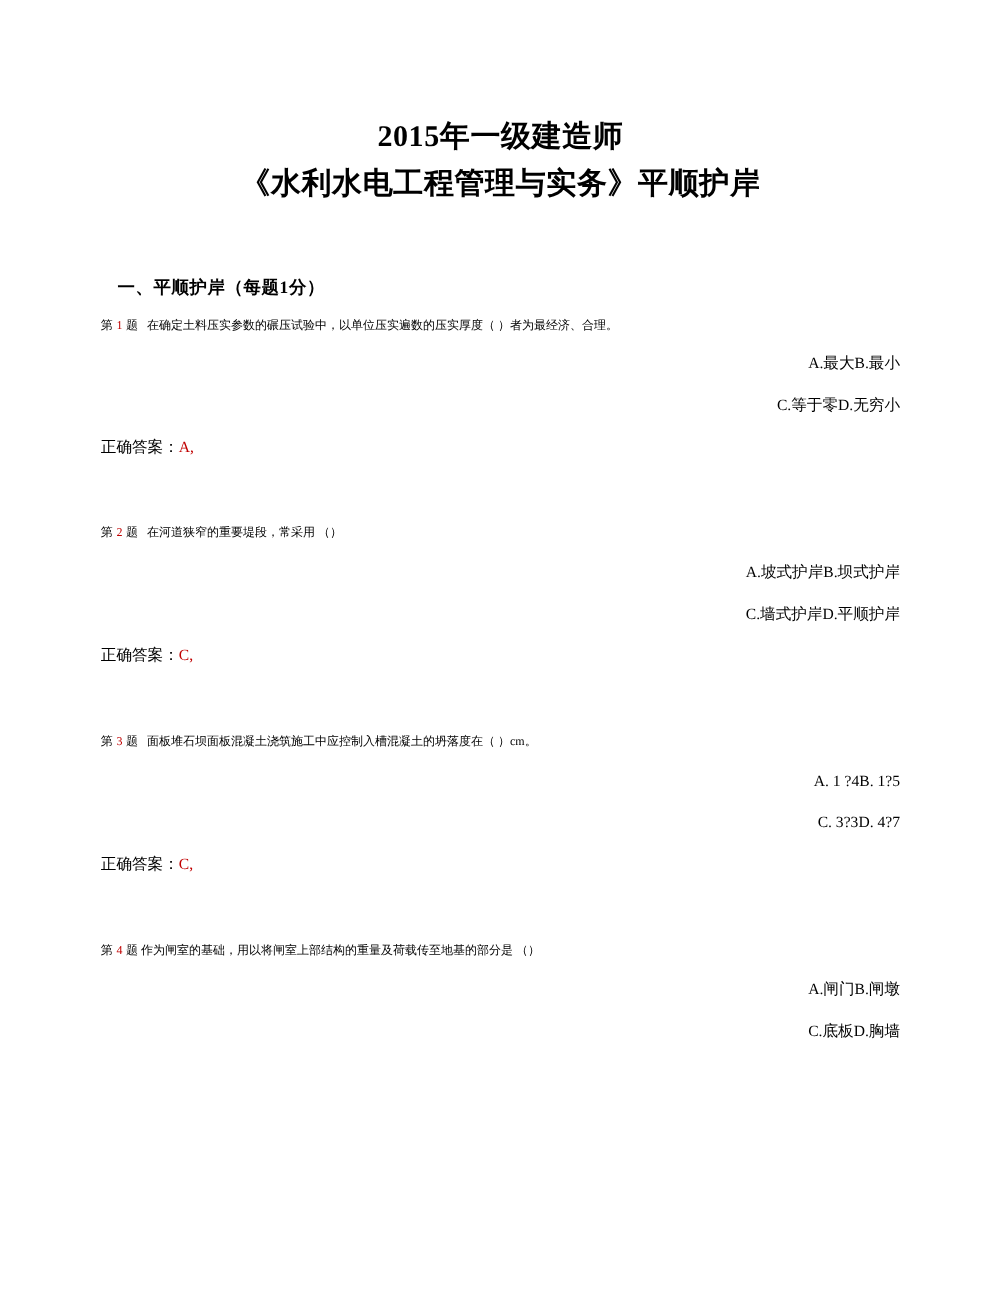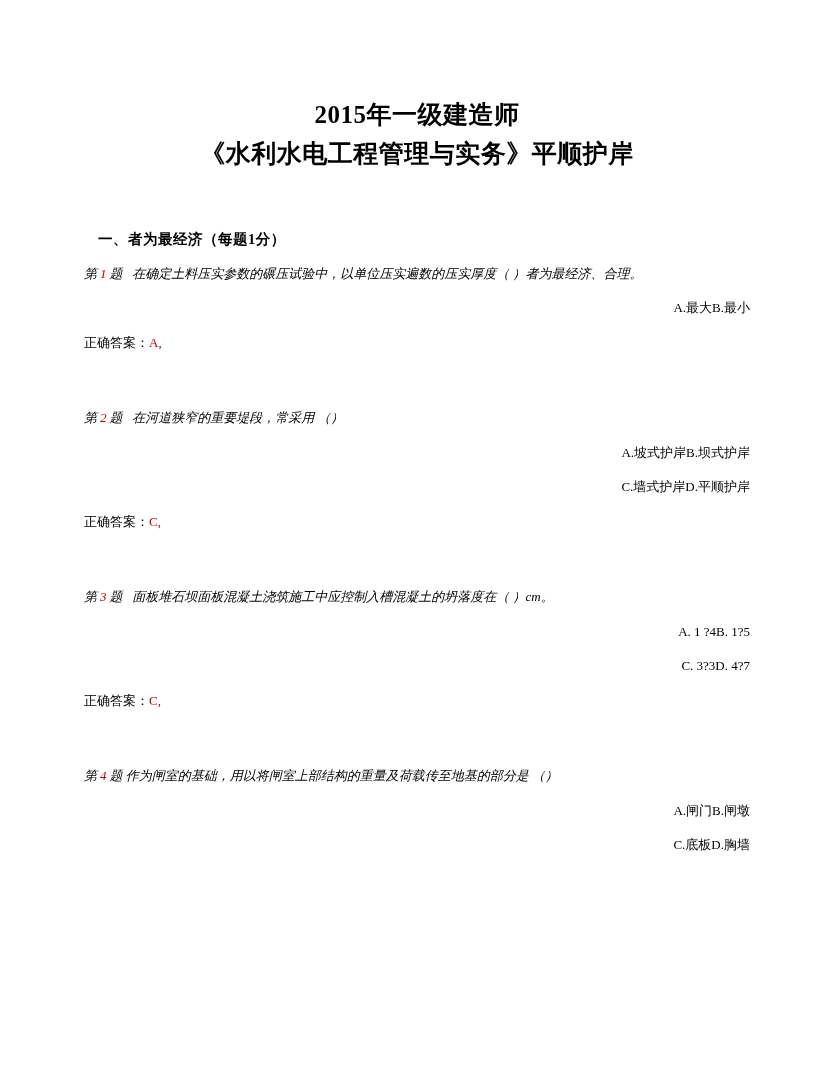--- a/index.html
+++ b/index.html
@@ -39,25 +39,24 @@
     margin-top: 56px;
     margin-bottom: 14px;
     padding-left: 14px;
     letter-spacing: 0.5px;
   }
 
   .question {
     margin-bottom: 26px;
   }
   .q-stem {
-    font-size: 13px;
+    font-size: 10px;
     line-height: 1.75;
     margin: 0 0 0 0;
     text-align: justify;
-    font-style: italic;
   }
   .q-num-word { }
   .q-num {
     color: #c00000;
     padding: 0 3px;
   }
   .q-options {
     margin-top: 12px;
   }
   .opt-row {
@@ -85,26 +84,27 @@
 </head>
 <body>
 
 <div class="page">
 
   <h1 class="doc-title">
     <span class="line1">2015年一级建造师</span>
     <span class="line2">《水利水电工程管理与实务》平顺护岸</span>
   </h1>
 
-  <div class="section-heading">一、者为最经济（每题1分）</div>
+  <div class="section-heading">一、平顺护岸（每题1分）</div>
 
   <div class="question">
     <p class="q-stem"><span class="q-num-word">第</span><span class="q-num">1</span><span class="q-num-word">题</span>&nbsp;&nbsp;&nbsp;<span>在确定土料压实参数的碾压试验中，以单位压实遍数的压实厚度（ ）者为最经济、合理。</span></p>
     <div class="q-options">
       <div class="opt-row"><span class="opt-a">A.最大</span><span>B.最小</span></div>
+      <div class="opt-row"><span class="opt-a">C.等于零</span><span>D.无穷小</span></div>
     </div>
     <div class="q-answer"><span>正确答案：</span><span class="ans-val">A,</span></div>
   </div>
 
   <div class="gap-lg"></div>
 
   <div class="question">
     <p class="q-stem"><span class="q-num-word">第</span><span class="q-num">2</span><span class="q-num-word">题</span>&nbsp;&nbsp;&nbsp;<span>在河道狭窄的重要堤段，常采用 （）</span></p>
     <div class="q-options">
       <div class="opt-row"><span class="opt-a"> A.坡式护岸</span><span>B.坝式护岸</span></div>

